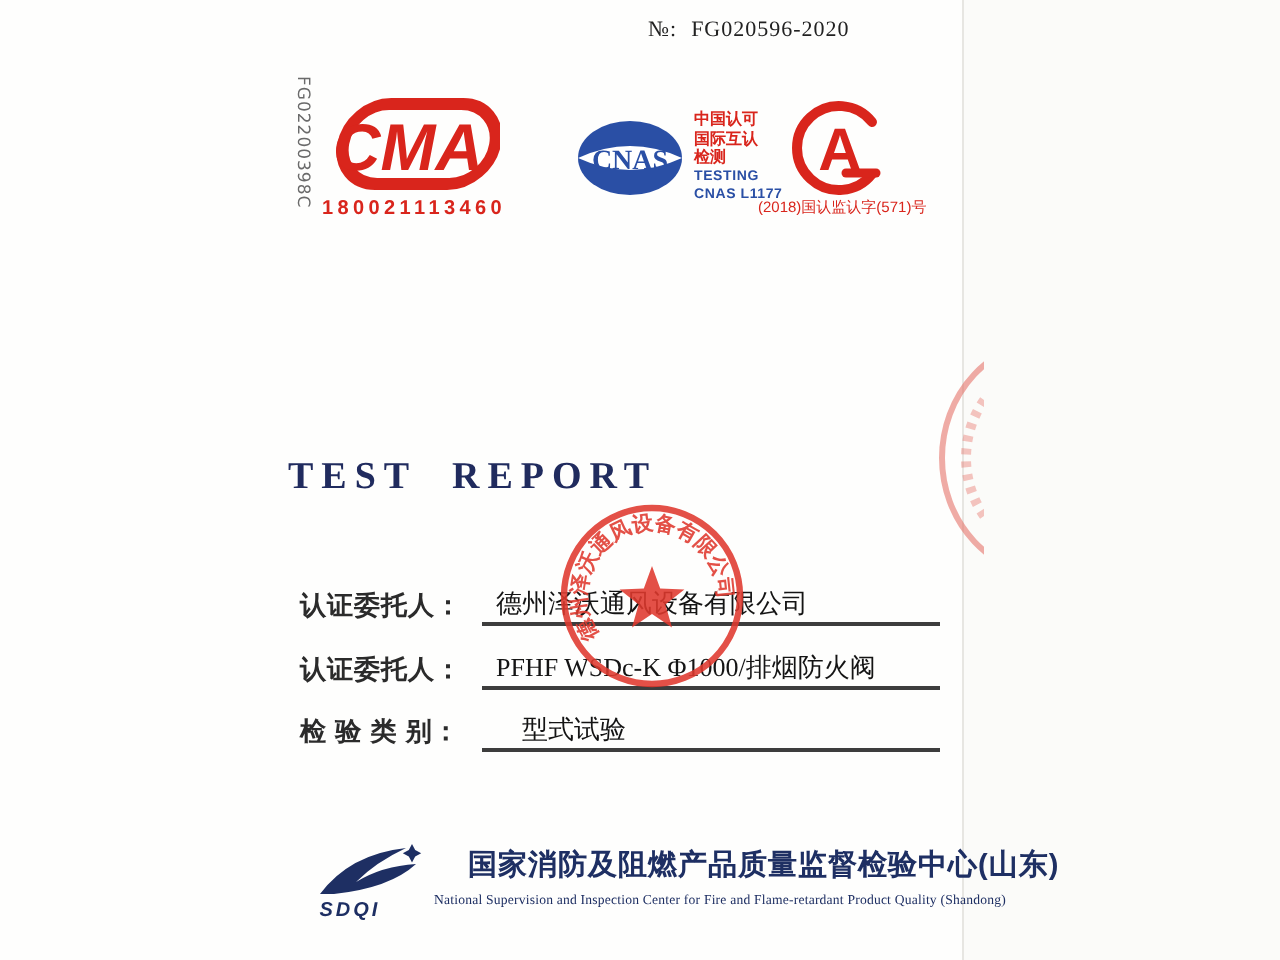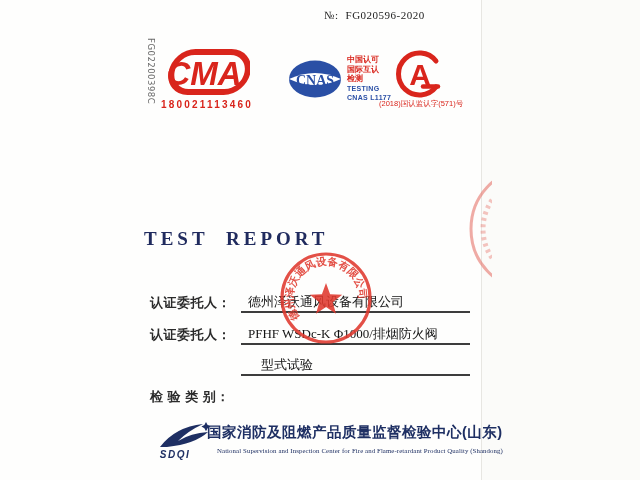--- a/index.html
+++ b/index.html
@@ -54,32 +54,32 @@
     position:absolute; left:150px; font-size:13px; font-weight:600;
     color:#2b2b2b; letter-spacing:0.5px;
   }
   .field-value {
     position:absolute; left:248px; font-size:13px; color:#141414;
     font-family:"Liberation Serif", serif; white-space:nowrap;
   }
   .field-line { position:absolute; left:241px; width:229px; height:1.5px; background:#3d3d3d; }
   .lbl1 { top:294px; } .val1 { top:293px; } .ln1 { top:311px; }
   .lbl2 { top:326px; } .val2 { top:325px; } .ln2 { top:343px; }
-  .lbl3 { top:357px;margin-top:31px; } .val3 { top:356px;margin-left:13px; } .ln3 { top:374px; }
+  .lbl3 { top:357px; } .val3 { top:356px;margin-left:13px; } .ln3 { top:374px; }
 
   
   .stamp { position:absolute; left:279px; top:251px; z-index:5; pointer-events:none; opacity:0.88; }
 
   
   .partial-stamp-clip { position:absolute; left:460px; top:166px; width:32px; height:128px; overflow:hidden; opacity:0.55; }
 
   
   .sdqi-logo { position:absolute; left:157px; top:419px; }
   .org-cn {
-    position:absolute; left:207px; top:423px; font-size:14.5px; font-weight:bold;
+    position:absolute; left:234px; top:423px; font-size:14.5px; font-weight:bold;
     color:#1e2f63; letter-spacing:0.5px; white-space:nowrap;
   }
   .org-en {
     position:absolute; left:217px; top:447px; font-size:6.8px; color:#1e2f63;
     font-family:"Liberation Serif", serif; white-space:nowrap; letter-spacing:0.1px;
   }
 </style>
 </head>
 <body>
 

